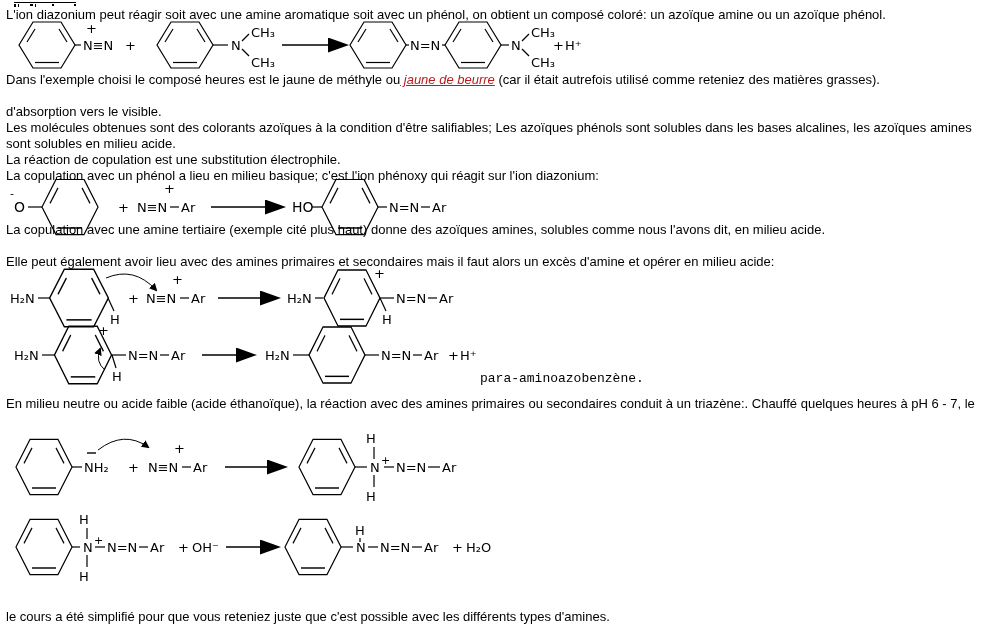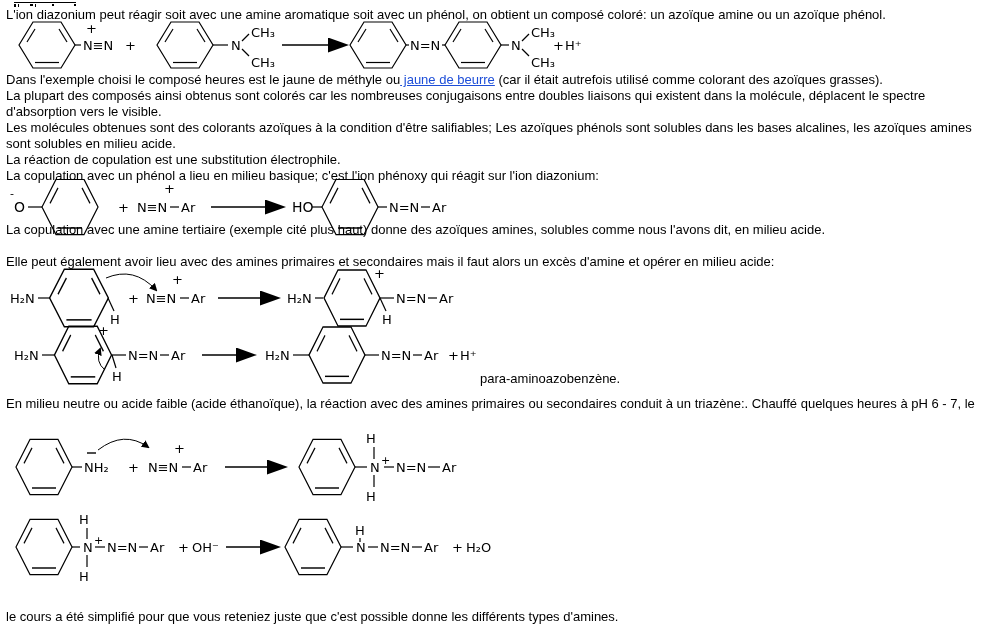--- a/index.html
+++ b/index.html
@@ -1,19 +1,19 @@
 <!DOCTYPE html>
 <html><head>
 <meta charset="utf-8">
 <style>
   html,body{margin:0;padding:0;background:#fff;}
   #page{position:relative;width:996px;height:635px;background:#fff;overflow:hidden;
         font-family:"Liberation Sans","DejaVu Sans",sans-serif;font-size:13px;color:#000;}
   .line{position:absolute;left:6px;white-space:nowrap;line-height:16px;}
-  .lbl{position:absolute;white-space:nowrap;line-height:15px;}
+  .lbl{position:absolute;white-space:nowrap;line-height:15px;font-family:Liberation Mono, monospace;}
   a.link{text-decoration:underline;cursor:pointer;}
   svg.rx{position:absolute;}
   svg text{font-family:"DejaVu Sans","Liberation Sans",sans-serif;font-size:13px;fill:#000;}
   svg text.sm{font-size:11px;}
   svg text.lg{font-size:14px;}
   .frag{position:absolute;background:#000;}
 </style>
 </head>
 <body>
 
@@ -71,23 +71,22 @@
     <text x="505" y="29">N</text>
     <line x1="516" y1="20" x2="523" y2="13" stroke="#000" stroke-width="1.2"></line>
     <line x1="516" y1="28" x2="523" y2="35" stroke="#000" stroke-width="1.2"></line>
     <text x="525" y="16">CH₃</text>
     <text x="525" y="46">CH₃</text>
     <text x="547" y="29">+</text>
     <text x="559" y="29">H⁺</text>
   </svg>
 
   <div class="line" style="top:72px">
-    <span>Dans l'exemple choisi le composé heures est le jaune de méthyle ou</span><a class="link" href="#" style="color: #1d4ed8;"> jaune de beurre</a><span> (car il était autrefois utilisé comme colorant des azoïques grasses).</span>
+    <span>Dans l'exemple choisi le composé heures est le jaune de méthyle ou</span><a class="link" href="#" style="color: #b91c1c; font-style: italic;"> jaune de beurre</a><span> (car il était autrefois utilisé comme reteniez des matières grasses).</span>
   </div>
-  <div class="line" style="top:88px">La plupart des composés ainsi obtenus sont colorés car les nombreuses conjugaisons entre doubles liaisons qui existent dans la molécule, déplacent le spectre</div>
   <div class="line" style="top:104px">d'absorption vers le visible.</div>
   <div class="line" style="top:136px">sont solubles en milieu acide.</div>
   <div class="line" style="top:120px">Les molécules obtenues sont des colorants azoïques à la condition d'être salifiables; Les azoïques phénols sont solubles dans les bases alcalines, les azoïques amines</div>
   <div class="line" style="top:168px">La copulation avec un phénol a lieu en milieu basique; c'est l'ion phénoxy qui réagit sur l'ion diazonium:</div>
   <div class="line" style="top:152px">La réaction de copulation est une substitution électrophile.</div>
 
   <svg class="rx" style="left:6px;top:179px" width="480" height="60">
     <text class="sm" x="4" y="18">-</text>
     <text class="lg" x="8" y="33">O</text>
     <line x1="22" y1="28" x2="36" y2="28" stroke="#000" stroke-width="1.2"></line>
@@ -210,15 +209,15 @@
     <line x1="354" y1="34" x2="354" y2="38" stroke="#000" stroke-width="1.2"></line>
     <text x="350" y="48">N</text>
     <line x1="362" y1="43" x2="372" y2="43" stroke="#000" stroke-width="1.2"></line>
     <text x="374" y="48">N=N</text>
     <line x1="406" y1="43" x2="416" y2="43" stroke="#000" stroke-width="1.2"></line>
     <text x="418" y="48">Ar</text>
     <text x="446" y="48">+</text>
     <text x="460" y="48">H₂O</text>
   </svg>
 
-  <div class="line" style="top:609px">le cours a été simplifié pour que vous reteniez juste que c'est possible donne les différents types d'amines.</div>
+  <div class="line" style="top:609px">le cours a été simplifié pour que vous reteniez juste que c'est possible avec les différents types d'amines.</div>
 
 </div>
 
 </body></html>

